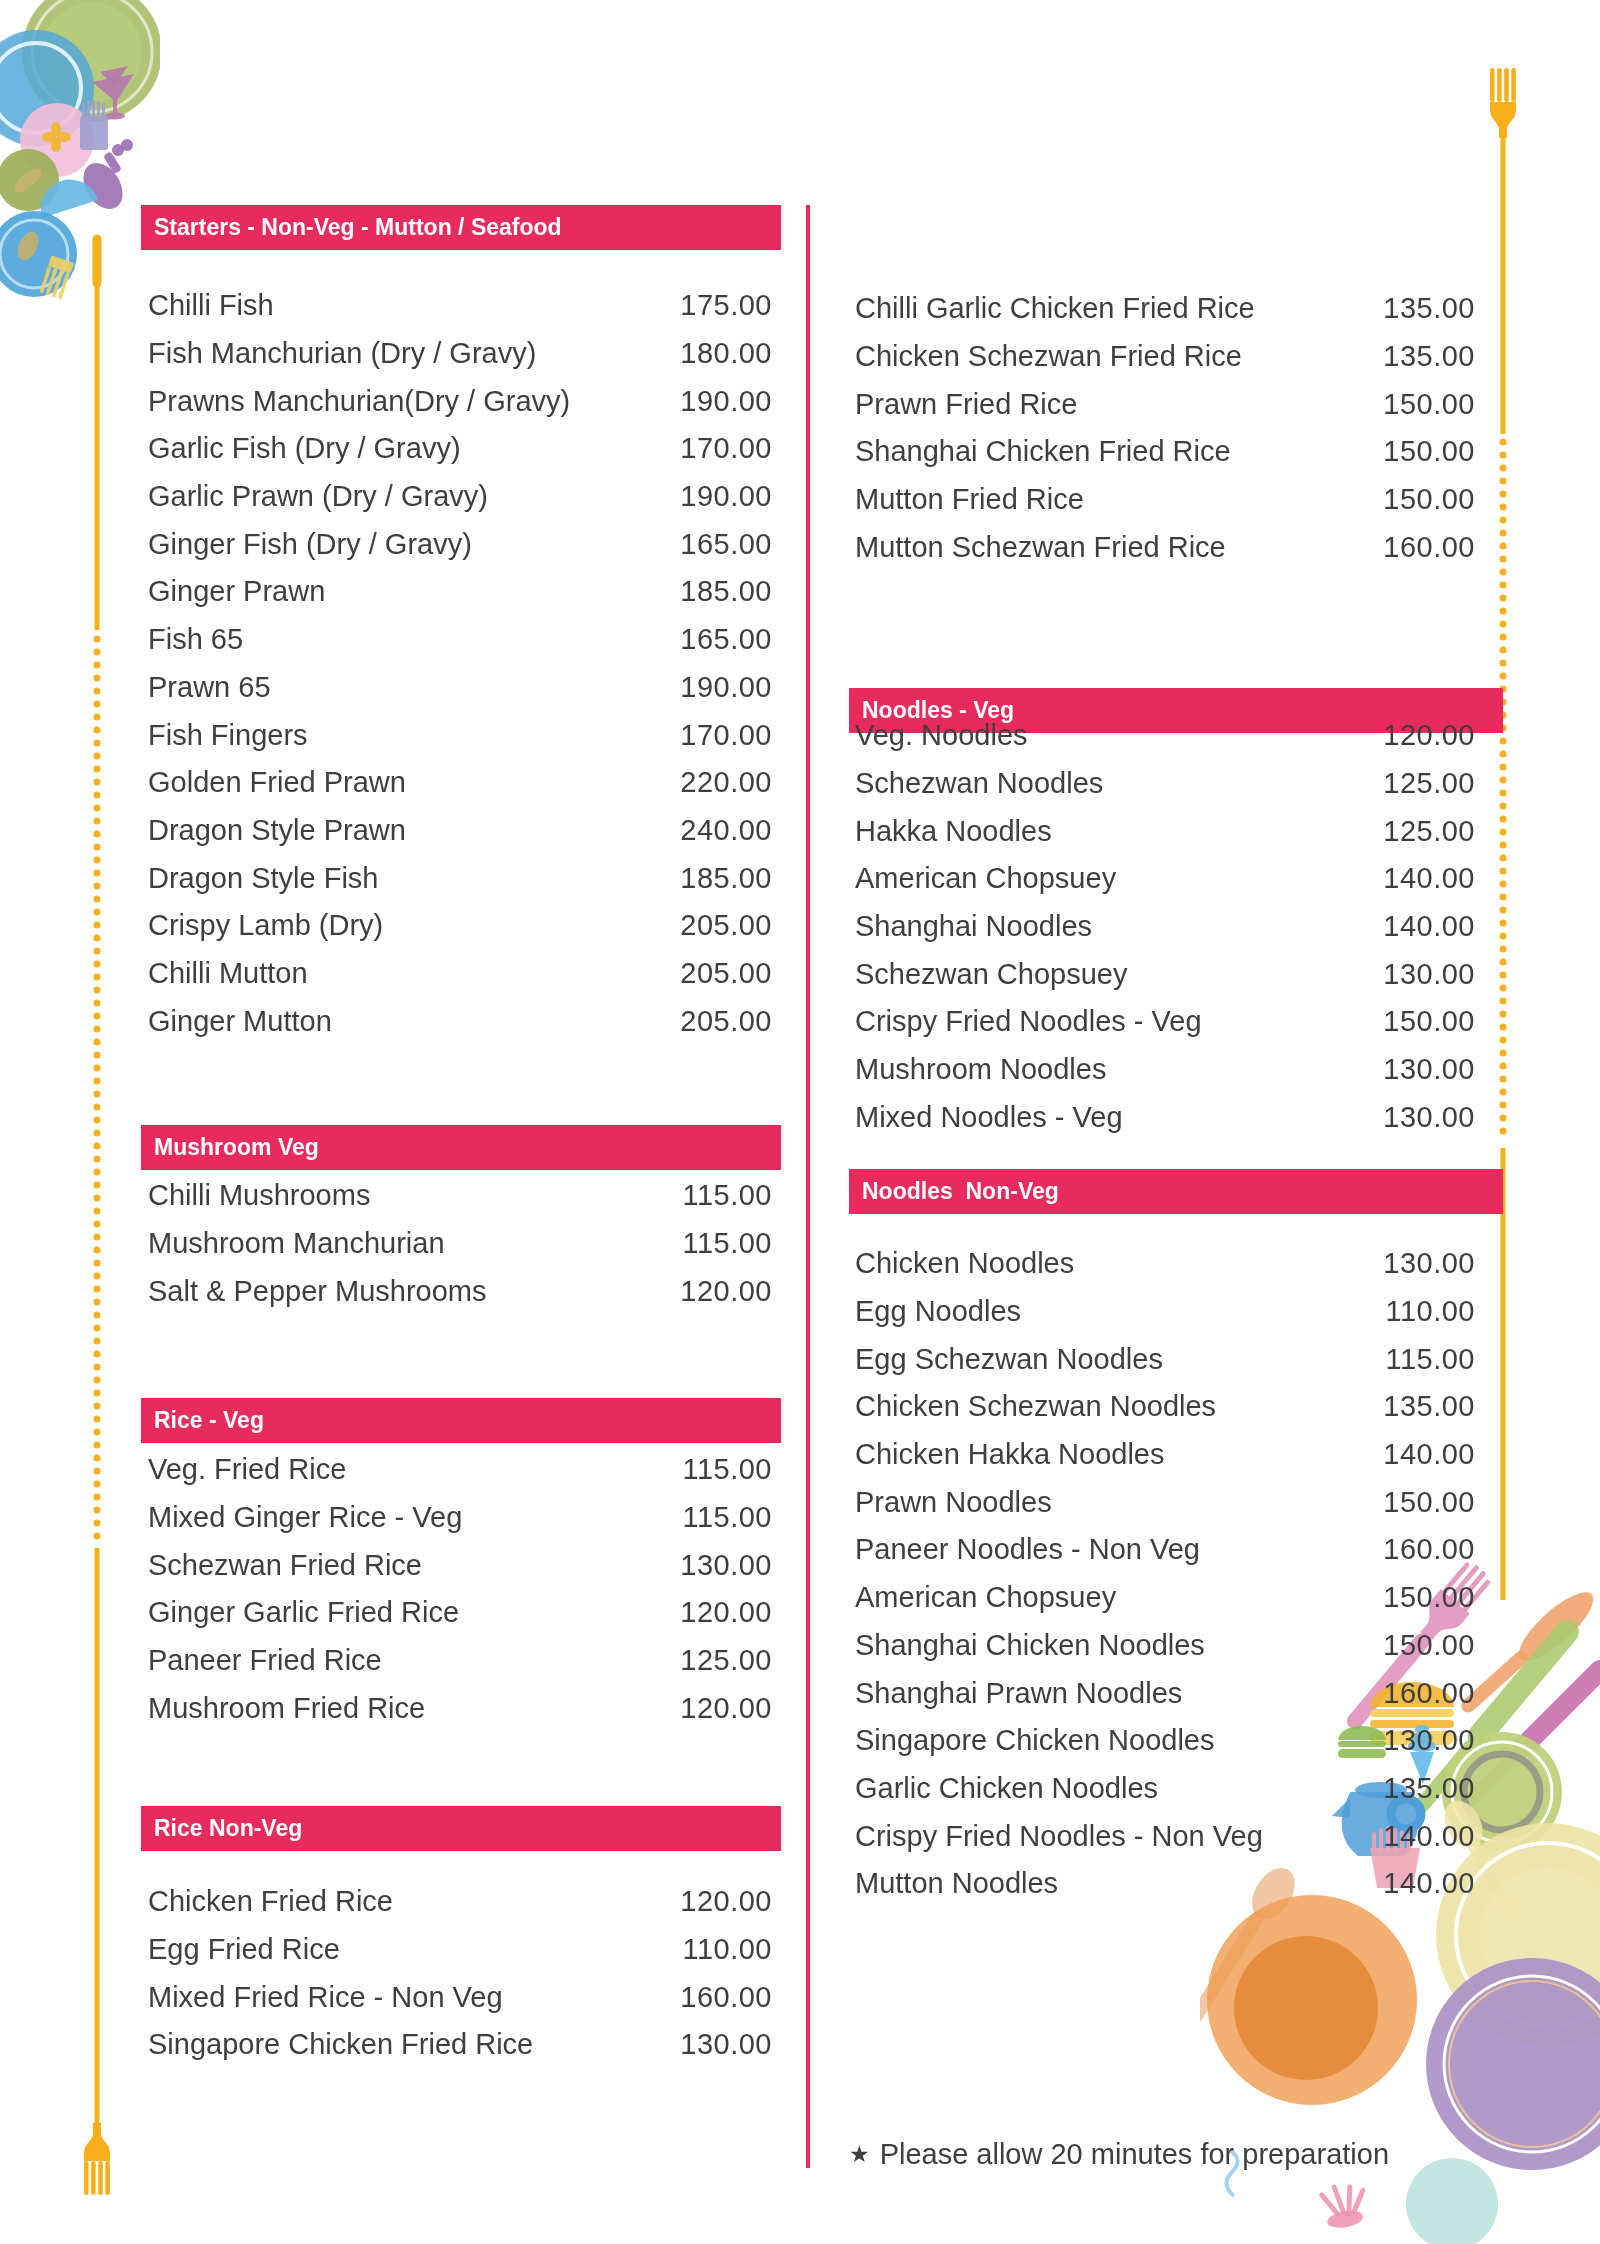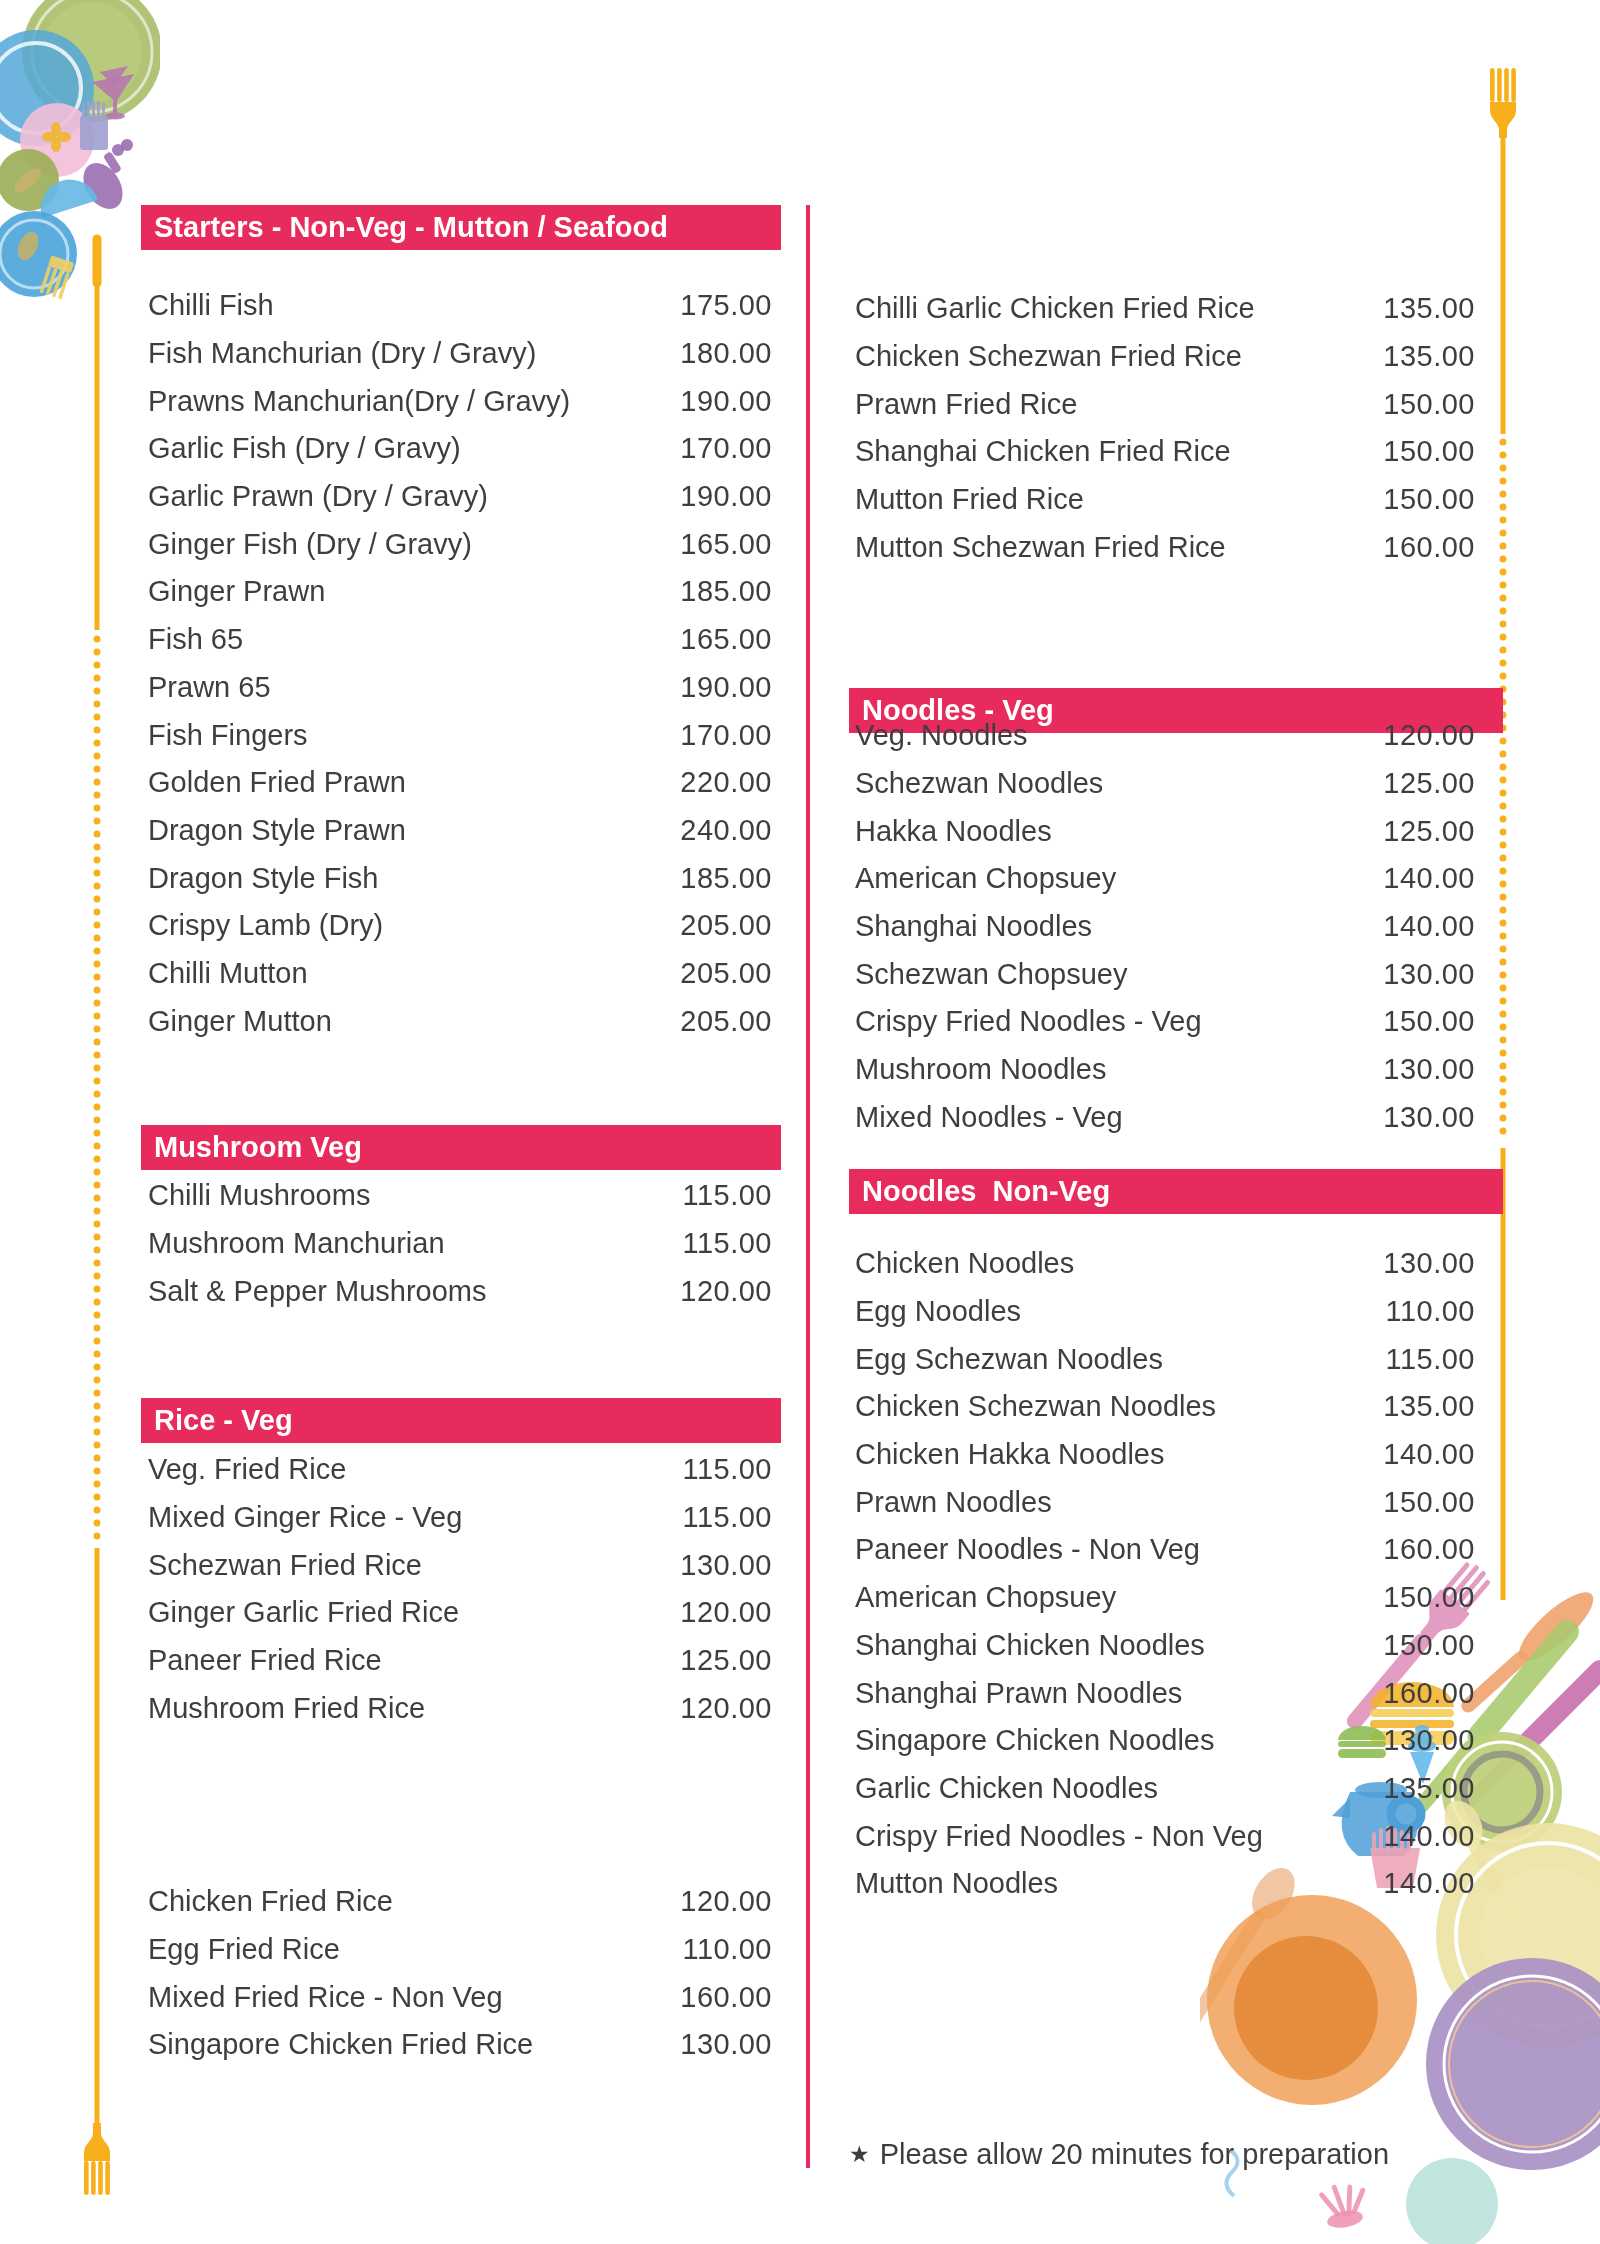--- a/index.html
+++ b/index.html
@@ -1,19 +1,19 @@
 <!DOCTYPE html>
 <html><head>
 <meta charset="utf-8">
 <style>
   html,body{margin:0;padding:0;background:#ffffff;}
   .page{position:relative;width:1600px;height:2244px;background:#ffffff;overflow:hidden;
         font-family:"Liberation Sans",sans-serif;color:#3e3e40;}
   .bar{position:absolute;height:45px;line-height:45px;background:#e72b5c;color:#ffffff;
-       font-weight:bold;font-size:29px;padding-left:13px;box-sizing:border-box;white-space:pre;}
+       font-weight:bold;font-size:23px;padding-left:13px;box-sizing:border-box;white-space:pre;}
   .rows{position:absolute;}
   .row{display:flex;justify-content:space-between;align-items:center;height:47.7px;font-size:29px;}
   .nm{white-space:pre;text-align:right;}
   .pr{font-weight:500;letter-spacing:.5px;}
   .divider{position:absolute;width:4px;background:#e72b5c;}
   .deco{position:absolute;pointer-events:none;}
   .footer{position:absolute;font-size:29px;text-align:left;}
   .footer .star{font-size:23px;vertical-align:2px;margin-right:10px;}
 </style>
 </head>
@@ -322,20 +322,21 @@
         <span class="nm">Paneer Fried Rice</span>
         <span class="pr">125.00</span>
       </div>
 
       <div class="row">
         <span class="nm">Mushroom Fried Rice</span>
         <span class="pr">120.00</span>
       </div>
     </div>
 
+  <div class="bar" style="left:141px;top:1806px;width:640px">Rice Non-Veg</div>
   <div class="rows" style="left:148px;top:1878px;width:624px">
 
       <div class="row">
         <span class="nm">Chicken Fried Rice</span>
         <span class="pr">120.00</span>
       </div>
 
       <div class="row">
         <span class="nm">Egg Fried Rice</span>
         <span class="pr">110.00</span>

